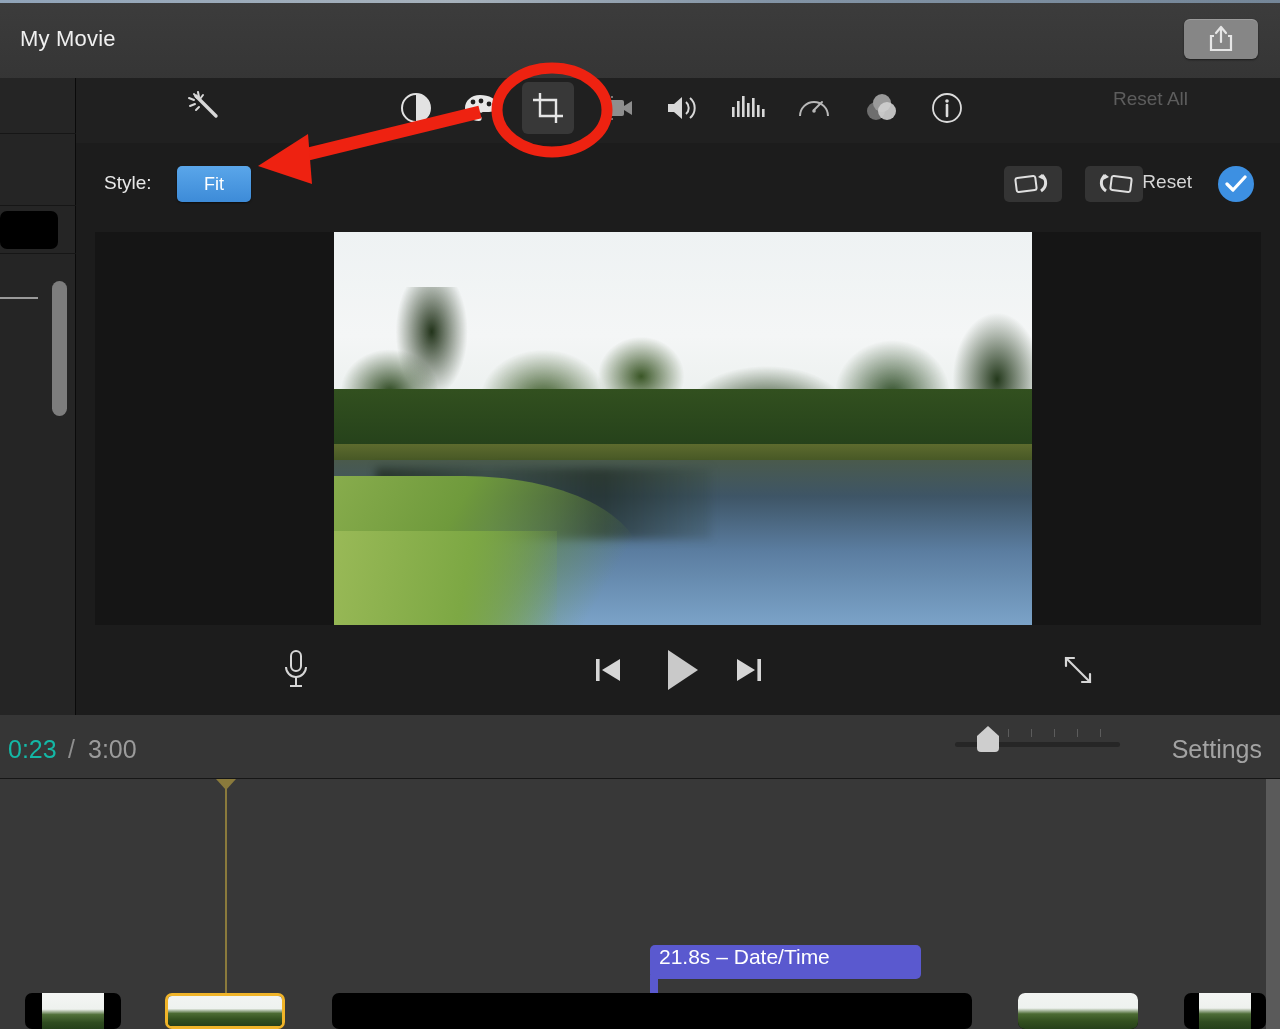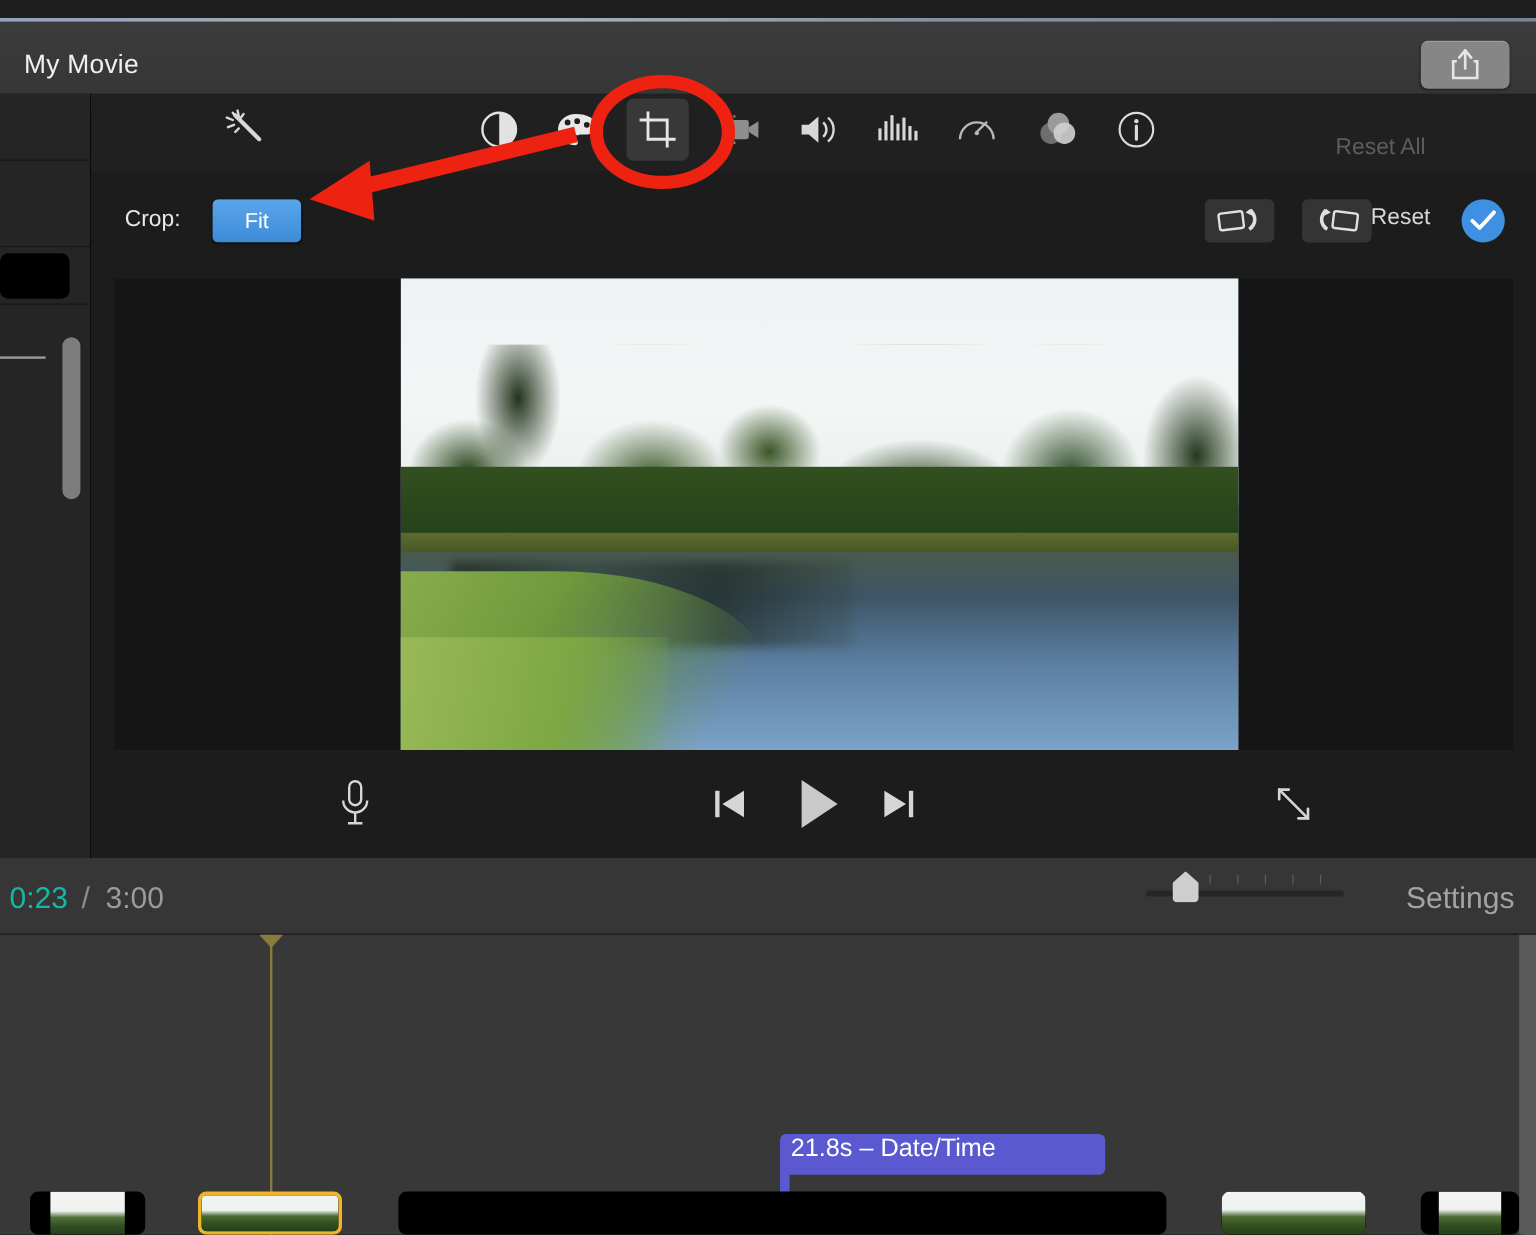--- a/index.html
+++ b/index.html
@@ -6,21 +6,21 @@
   html, body {
     width: 1280px; height: 1029px;
     background: #1e1e1e;
     font-family: "Liberation Sans", sans-serif;
     overflow: hidden;
   }
   .app { position: relative; width: 1280px; height: 1029px; background: #1e1e1e; }
 
   
   .titlebar {
-    position: absolute; left: 0; top: 15px; width: 1280px; height: 82px;
+    position: absolute; left: 0; top: 0; width: 1280px; height: 82px;
     background: linear-gradient(#3c3c3c, #353535);
     border-bottom: 1px solid #111;
   }
   .titlebar .topline { position:absolute; left:0; top:0; width:100%; height:3px;
     background: linear-gradient(90deg,#9fb6cf 0%, #b9c6d2 35%, #8fa3b8 60%, #7e93a8 100%); opacity:.85; }
   .proj-title {
     position: absolute; left: 20px; top: 26px;
     color: #f0f0f0; font-size: 22px; letter-spacing: .2px;
   }
   .share-btn {
@@ -52,21 +52,21 @@
     position: absolute; left: 76px; top: 78px; width: 1204px; height: 65px;
     background: #202020;
   }
   .tool {
     position: absolute; top: 82px; width: 52px; height: 52px;
     display: flex; align-items: center; justify-content: center;
     border-radius: 6px; cursor: pointer;
   }
   .tool.active { background: #383838; }
   .reset-all {
-    position: absolute; right: 92px; top: 112px;
+    position: absolute; right: 92px; top: 88px;
     color: #5d5d5d; font-size: 19px; cursor: pointer;
   }
 
   
   .stylerow {
     position: absolute; left: 76px; top: 143px; width: 1204px; height: 78px;
     background: #1c1c1c;
   }
   .style-label {
     position: absolute; left: 28px; top: 29px; color: #e8e8e8; font-size: 19px;
@@ -300,21 +300,21 @@
     <svg width="32" height="32" viewBox="0 0 32 32">
       <circle cx="16" cy="16" r="14" fill="none" stroke="#dcdcdc" stroke-width="1.8"></circle>
       <circle cx="16" cy="9" r="1.8" fill="#dcdcdc"></circle>
       <path d="M16 13 L16 24" stroke="#dcdcdc" stroke-width="2.6" stroke-linecap="round"></path>
     </svg>
   </div>
 
   <div class="reset-all">Reset All</div>
 
   <div class="stylerow">
-    <div class="style-label">Crop:</div>
+    <div class="style-label">Style:</div>
 
     <div class="seg">
       <div class="sel" style="width:74px">Fit</div>
     </div>
 
     <div class="rot-btn" style="right:218px">
       <svg width="38" height="24" viewBox="0 0 38 24">
         <rect x="2" y="5" width="20" height="14" rx="2" transform="rotate(-7 12 12)" fill="none" stroke="#e0e0e0" stroke-width="2"></rect>
         <path d="M27 19 C33 15 33 8 28 3" stroke="#e0e0e0" stroke-width="3" fill="none"></path>
         <path d="M28 2 L24 5 L30 8 Z" fill="#e0e0e0"></path>

